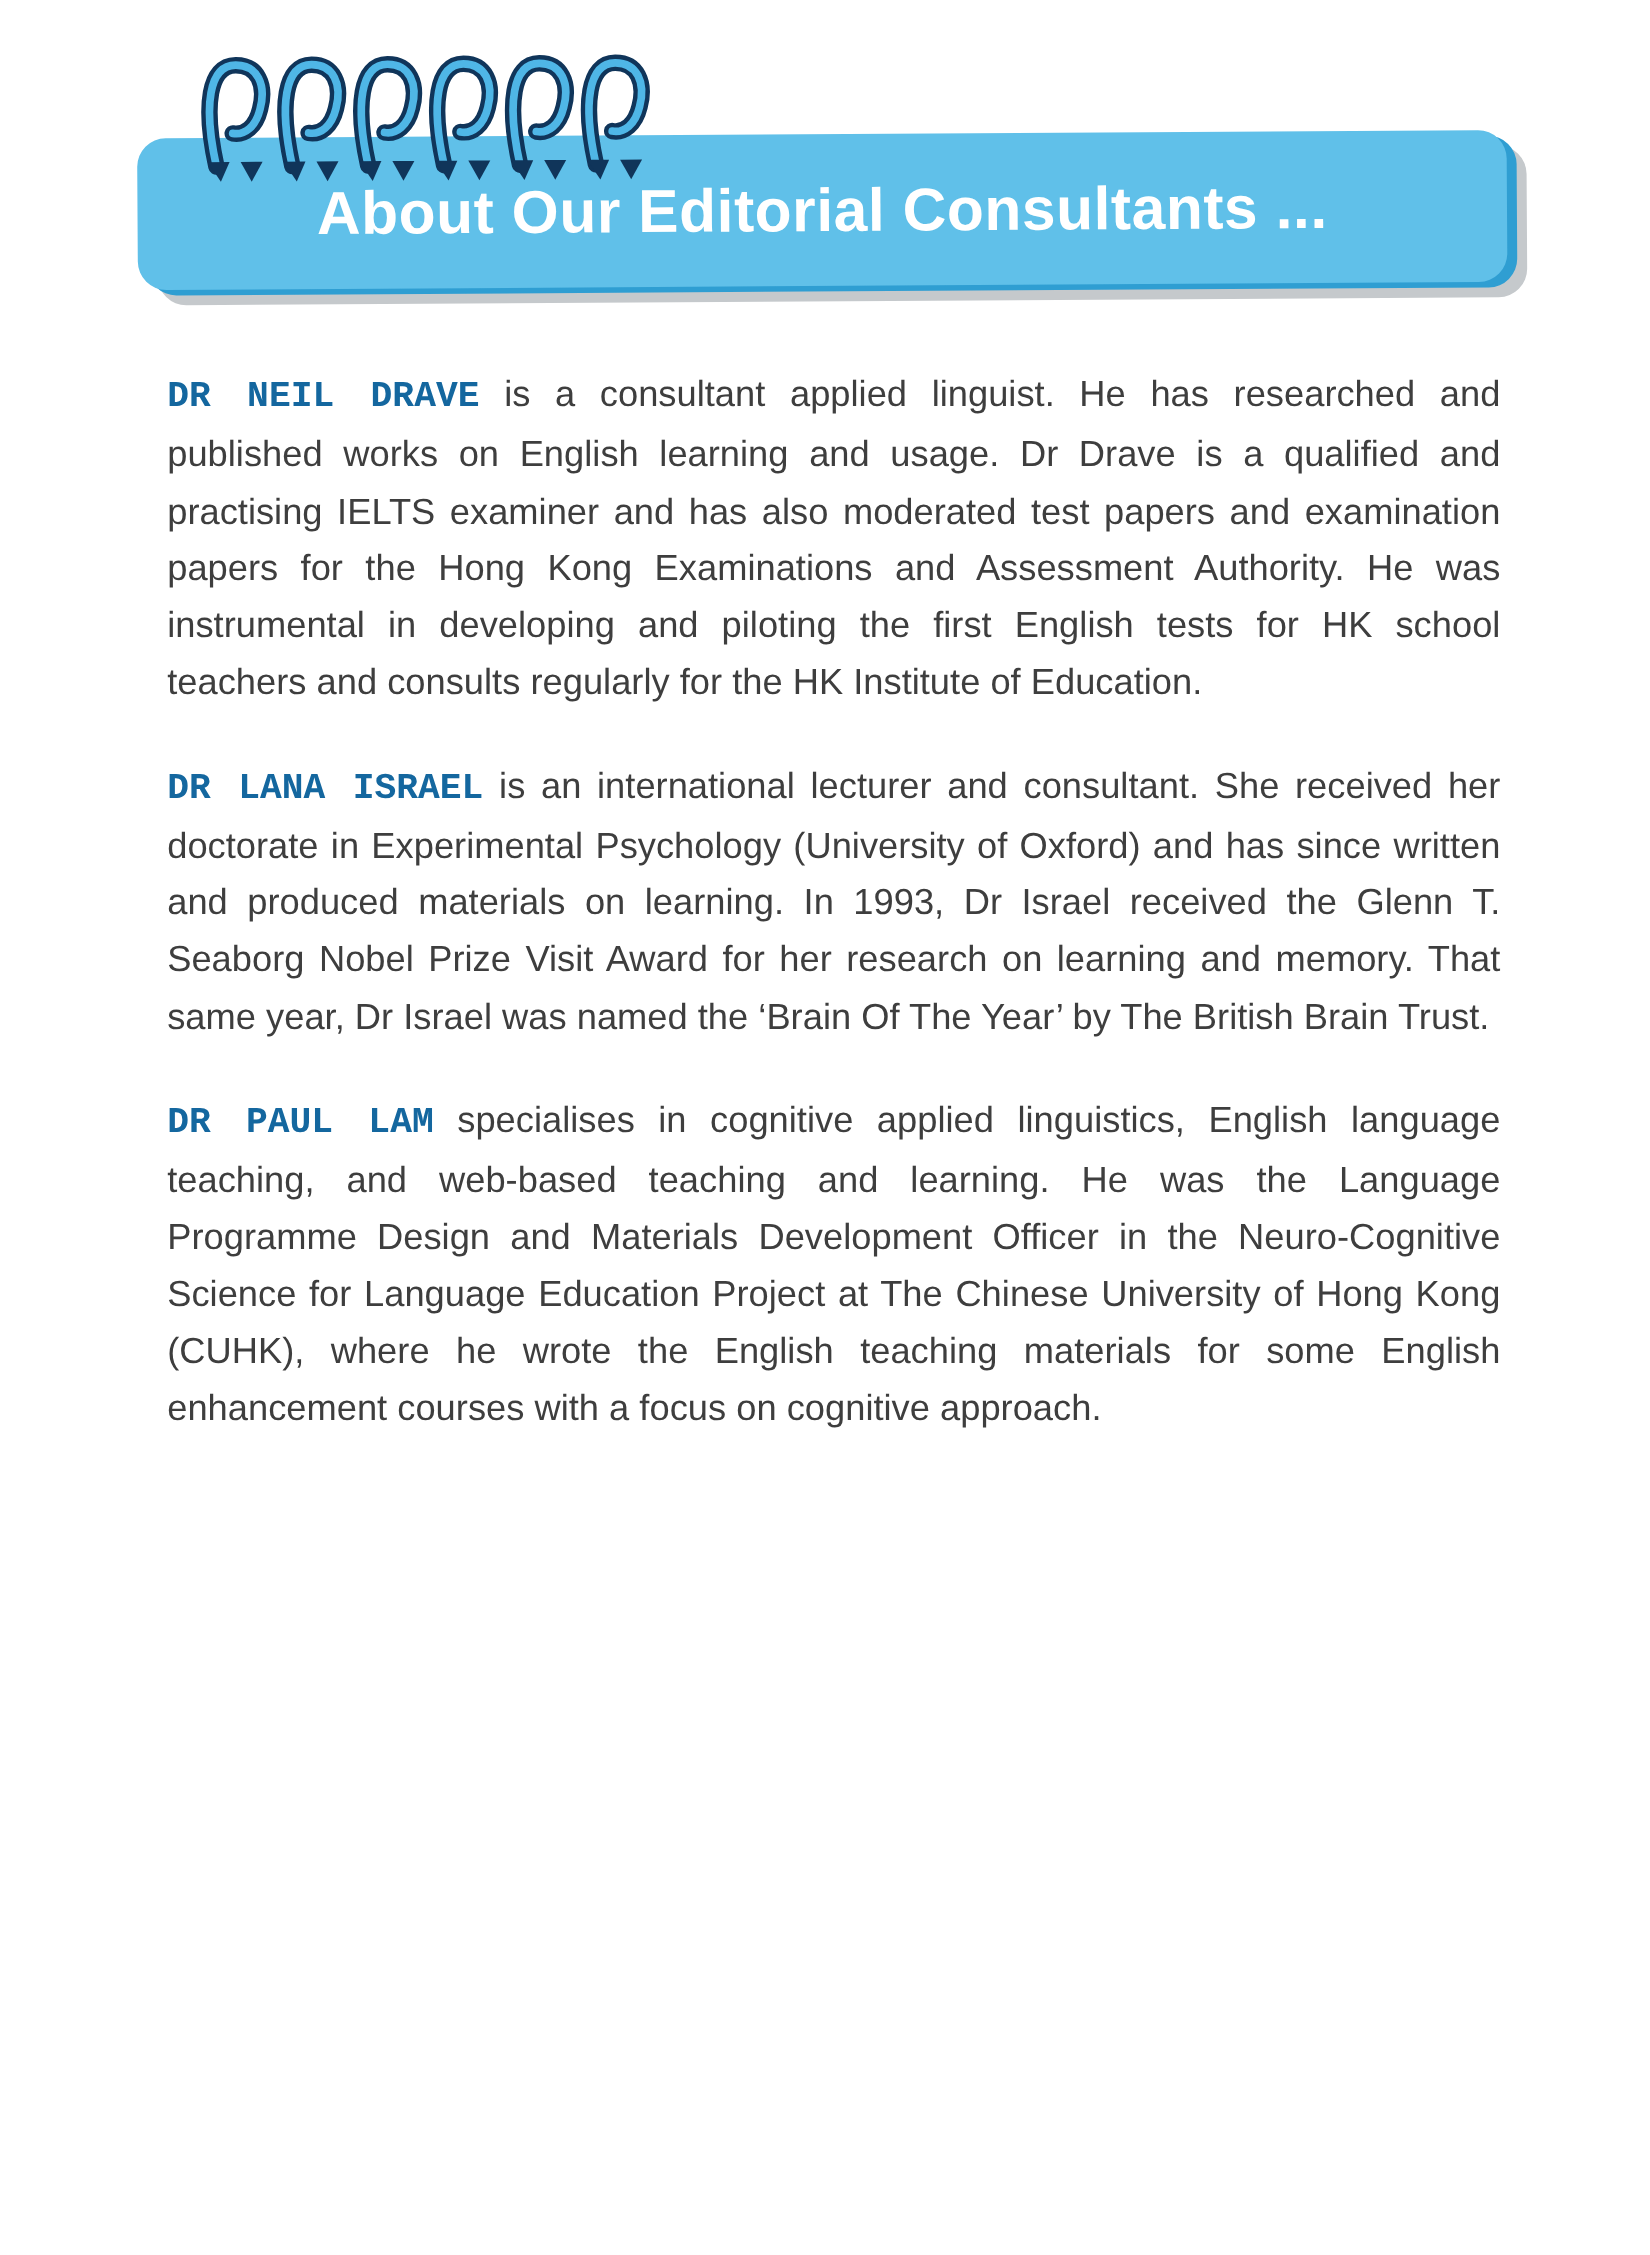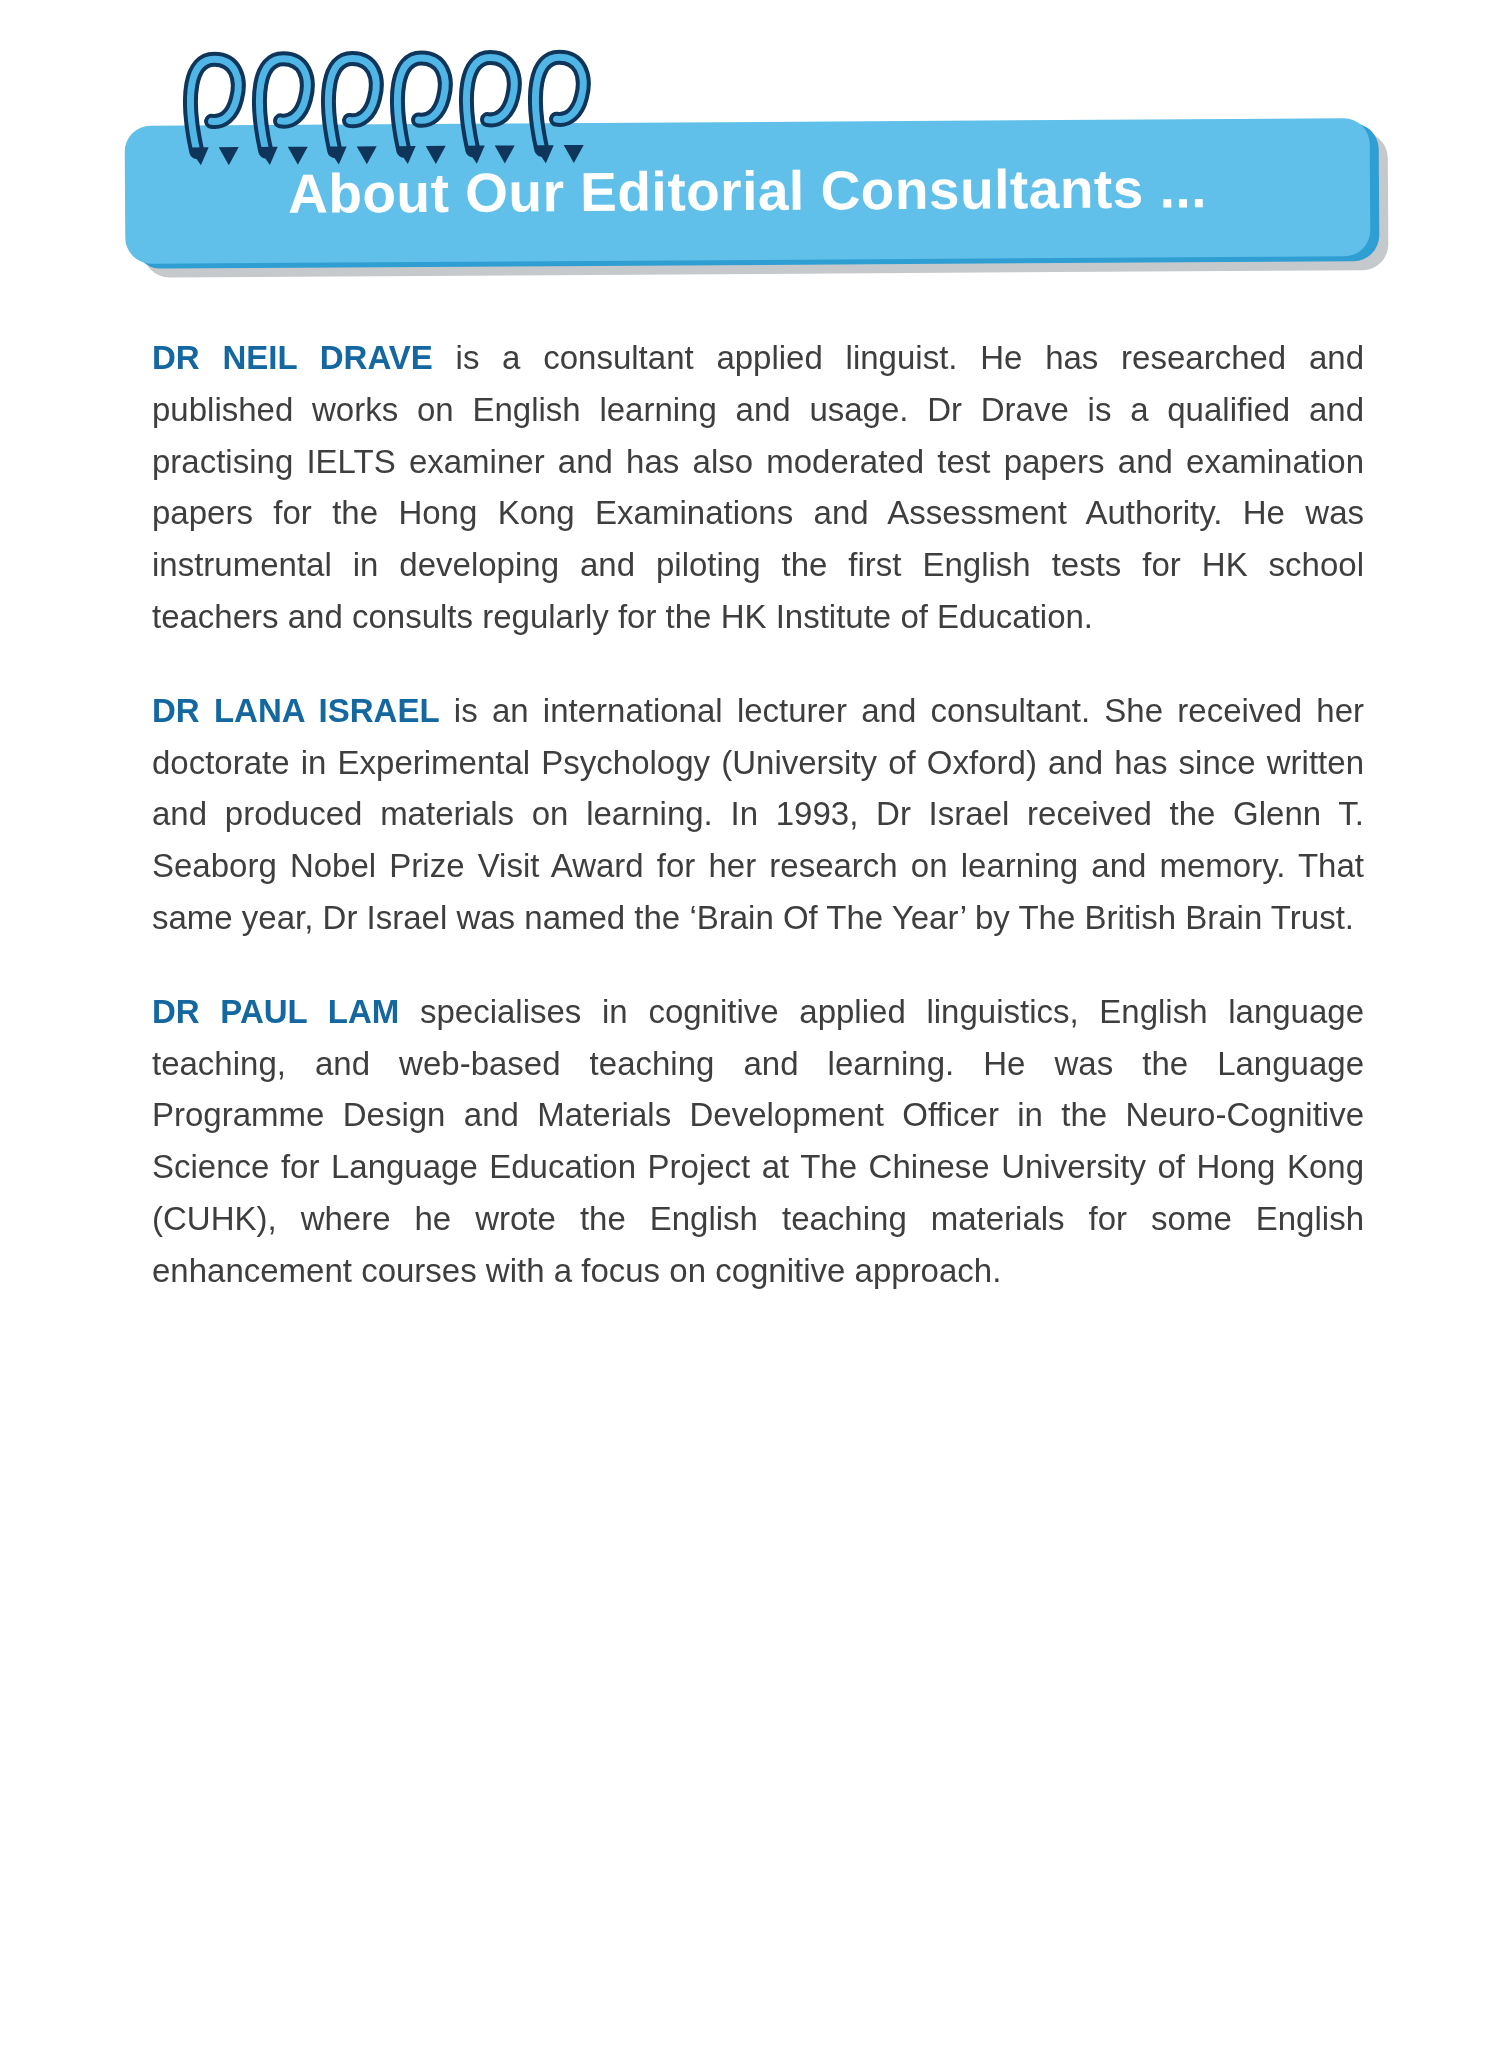--- a/index.html
+++ b/index.html
@@ -74,20 +74,21 @@
   p.bio {
     font-size: 33px;
     line-height: 1.57;
     color: #3e3e3e;
     text-align: justify;
     margin: 0 0 42px 0;
   }
   .cname {
     font-weight: bold;
     color: #14679f;
+    font-family: Liberation Mono, monospace;
   }
 </style>
 </head>
 <body>
 
 <div class="banner-wrap">
   <div class="banner-shadow"></div>
   <div class="banner-edge"></div>
   <div class="banner">
     <h1>About Our Editorial Consultants ...</h1>

